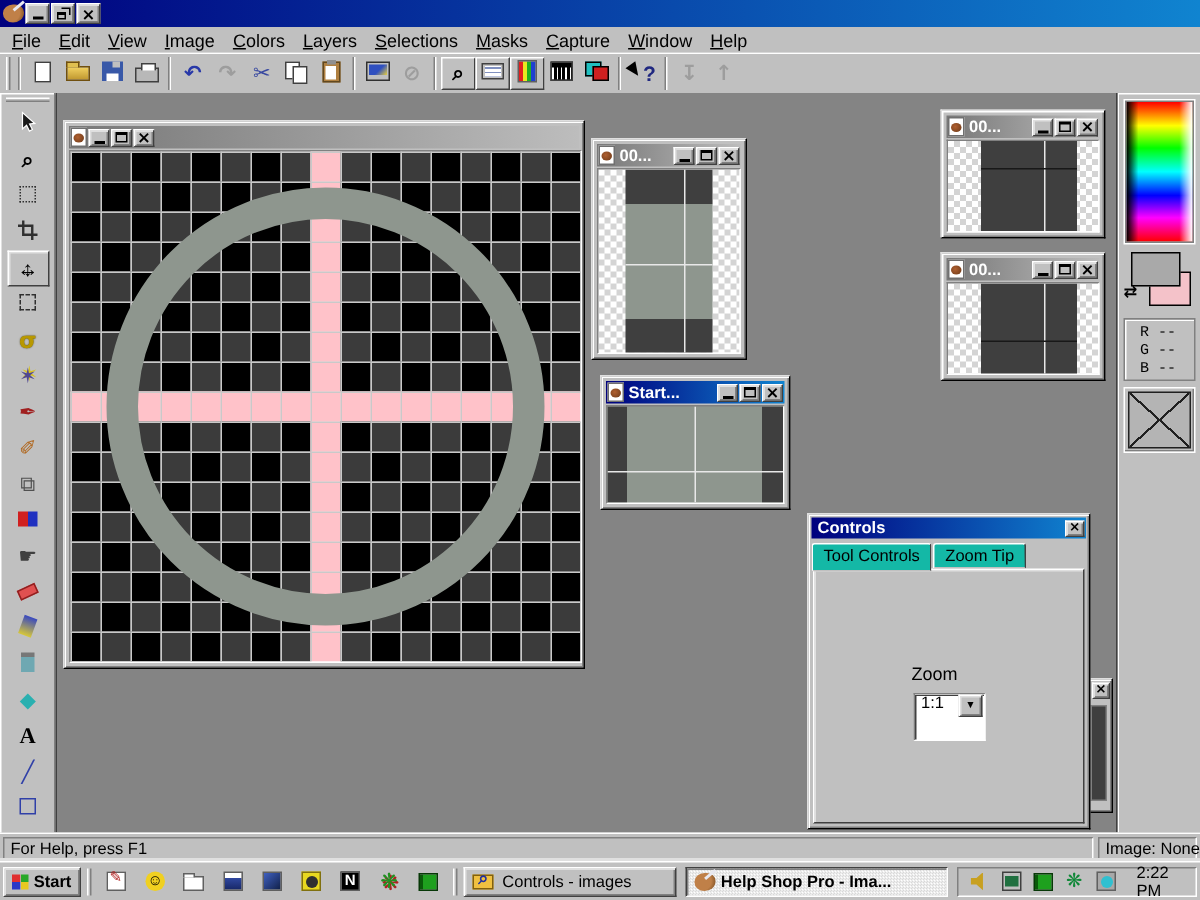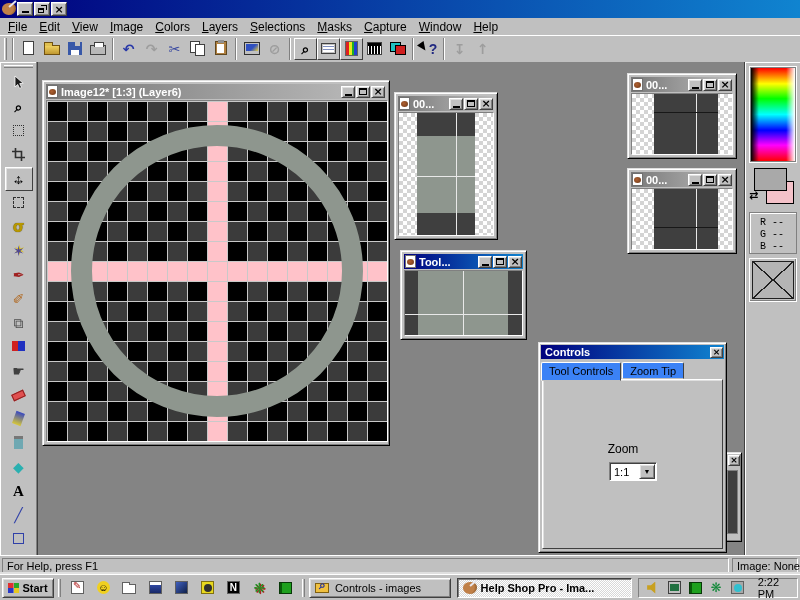--- a/index.html
+++ b/index.html
@@ -122,29 +122,29 @@
   .checker { background-color:#fff;
     background-image:conic-gradient(#d4d4d4 0 25%, #fff 0 50%, #d4d4d4 0 75%, #fff 0);
     background-size:8px 8px; }
   .vline { position:absolute; top:0; bottom:0; width:1px; background:#e8e8e8; }
   .hline { position:absolute; left:0; right:0; height:1px; background:#e8e8e8; }
   .blkline { position:absolute; left:0; right:0; height:1px; background:#181818; }
   
   #controls { left:538px; top:342px; width:189px; height:211px; z-index:10; padding:2px; }
   #controls .wtitle { height:14px; }
   .tabsrow { display:flex; align-items:flex-end; height:19px; margin-top:1px; position:relative; z-index:2; }
-  .tab { padding:2px 7px 1px; font-size:11px; background:#3b82f6; border:1px solid;
+  .tab { padding:2px 7px 1px; font-size:11px; background:#14b8a6; border:1px solid;
     border-color:#fff #404040 #c0c0c0 #fff; border-radius:2px 2px 0 0; margin-right:1px; }
   .tab.active { padding-bottom:3px; margin-bottom:-2px; }
   .tabpanel { position:absolute; left:3px; right:3px; top:36px; bottom:3px; background:#c0c0c0;
     border:1px solid; border-color:#fff #404040 #404040 #fff; box-shadow:inset 1px 1px 0 #dfdfdf; }
   .zoomlbl { position:absolute; left:0; width:160px; top:62px; text-align:center; font-size:12px; }
-  .combo { position:absolute; left:66px; top:82px; width:48px; height:19px; background:#fff;
+  .combo { position:absolute; left:66px; top:82px; width:48px; height:32px; background:#fff;
     border:1px solid; border-color:#808080 #fff #fff #808080; box-shadow:inset 1px 1px 0 #404040;
-    display:flex; align-items:center; }
+    display:flex; align-items:flex-start; }
   .combo .val { flex:1; padding-left:4px; font-size:11px; }
   .combo .drop { width:16px; height:15px; margin-right:1px; display:flex; align-items:center; justify-content:center;
     font-size:7px; color:#000; }
   
   #fragwin { left:724px; top:452px; width:18px; height:90px; z-index:5; padding:2px; }
   #fragwin .fx { width:12px; height:11px; font-size:9px; }
   #fragwin .fdark { margin-top:4px; width:11px; height:64px; background:#3f3f3f; border:1px solid #808080; }
   
   #colorpanel { position:absolute; left:744px; top:62px; width:56px; height:493px; background:#c0c0c0;
     border-left:1px solid #404040; box-shadow:inset 1px 0 0 #fff, inset 0 1px 0 #fff; }
@@ -375,21 +375,20 @@
       </div>
       <div class="tool">
         <span><span class="box solid"></span></span>
       </div>
     </div>
 </div>
 
 <div class="win" style="left:42px; top:80px; width:348px;">
   <div class="wtitle inactive">
     <span class="psp-doc"></span>
-    <span class="wt">Image12* [1:3] (Layer6)</span>
     <span class="capbtn btn3d">
         <span class="wmin"></span>
       </span>
     <span class="capbtn btn3d">
         <span class="wmax"></span>
       </span>
     <span class="capbtn btn3d wx">×</span>
   </div>
   <div class="canvas" style="width:342px; height:342px;">
     <div id="main-grid" style="grid-template-columns: repeat(17, 20px); grid-template-rows: repeat(17, 20px);">
@@ -704,21 +703,21 @@
                 background:linear-gradient(#3f3f3f 23px, #8e968e 23px 100px, #3f3f3f 100px);">
       <span class="vline" style="left:39px;"></span>
       <span class="hline" style="top:63px;"></span>
     </div>
   </div>
 </div>
 
 <div class="win" style="left:400px; top:250px; width:127px; z-index:2;">
   <div class="wtitle active">
     <span class="psp-doc"></span>
-    <span class="wt">Tool...</span>
+    <span class="wt">Start...</span>
     <span class="capbtn btn3d">
         <span class="wmin"></span>
       </span>
     <span class="capbtn btn3d">
         <span class="wmax"></span>
       </span>
     <span class="capbtn btn3d wx">×</span>
   </div>
   <div class="canvas" style="width:119px; height:66px; background:#8e968e;">
     <span style="position:absolute; left:0; top:0; bottom:0; width:13px; background:#3f3f3f;"></span>

